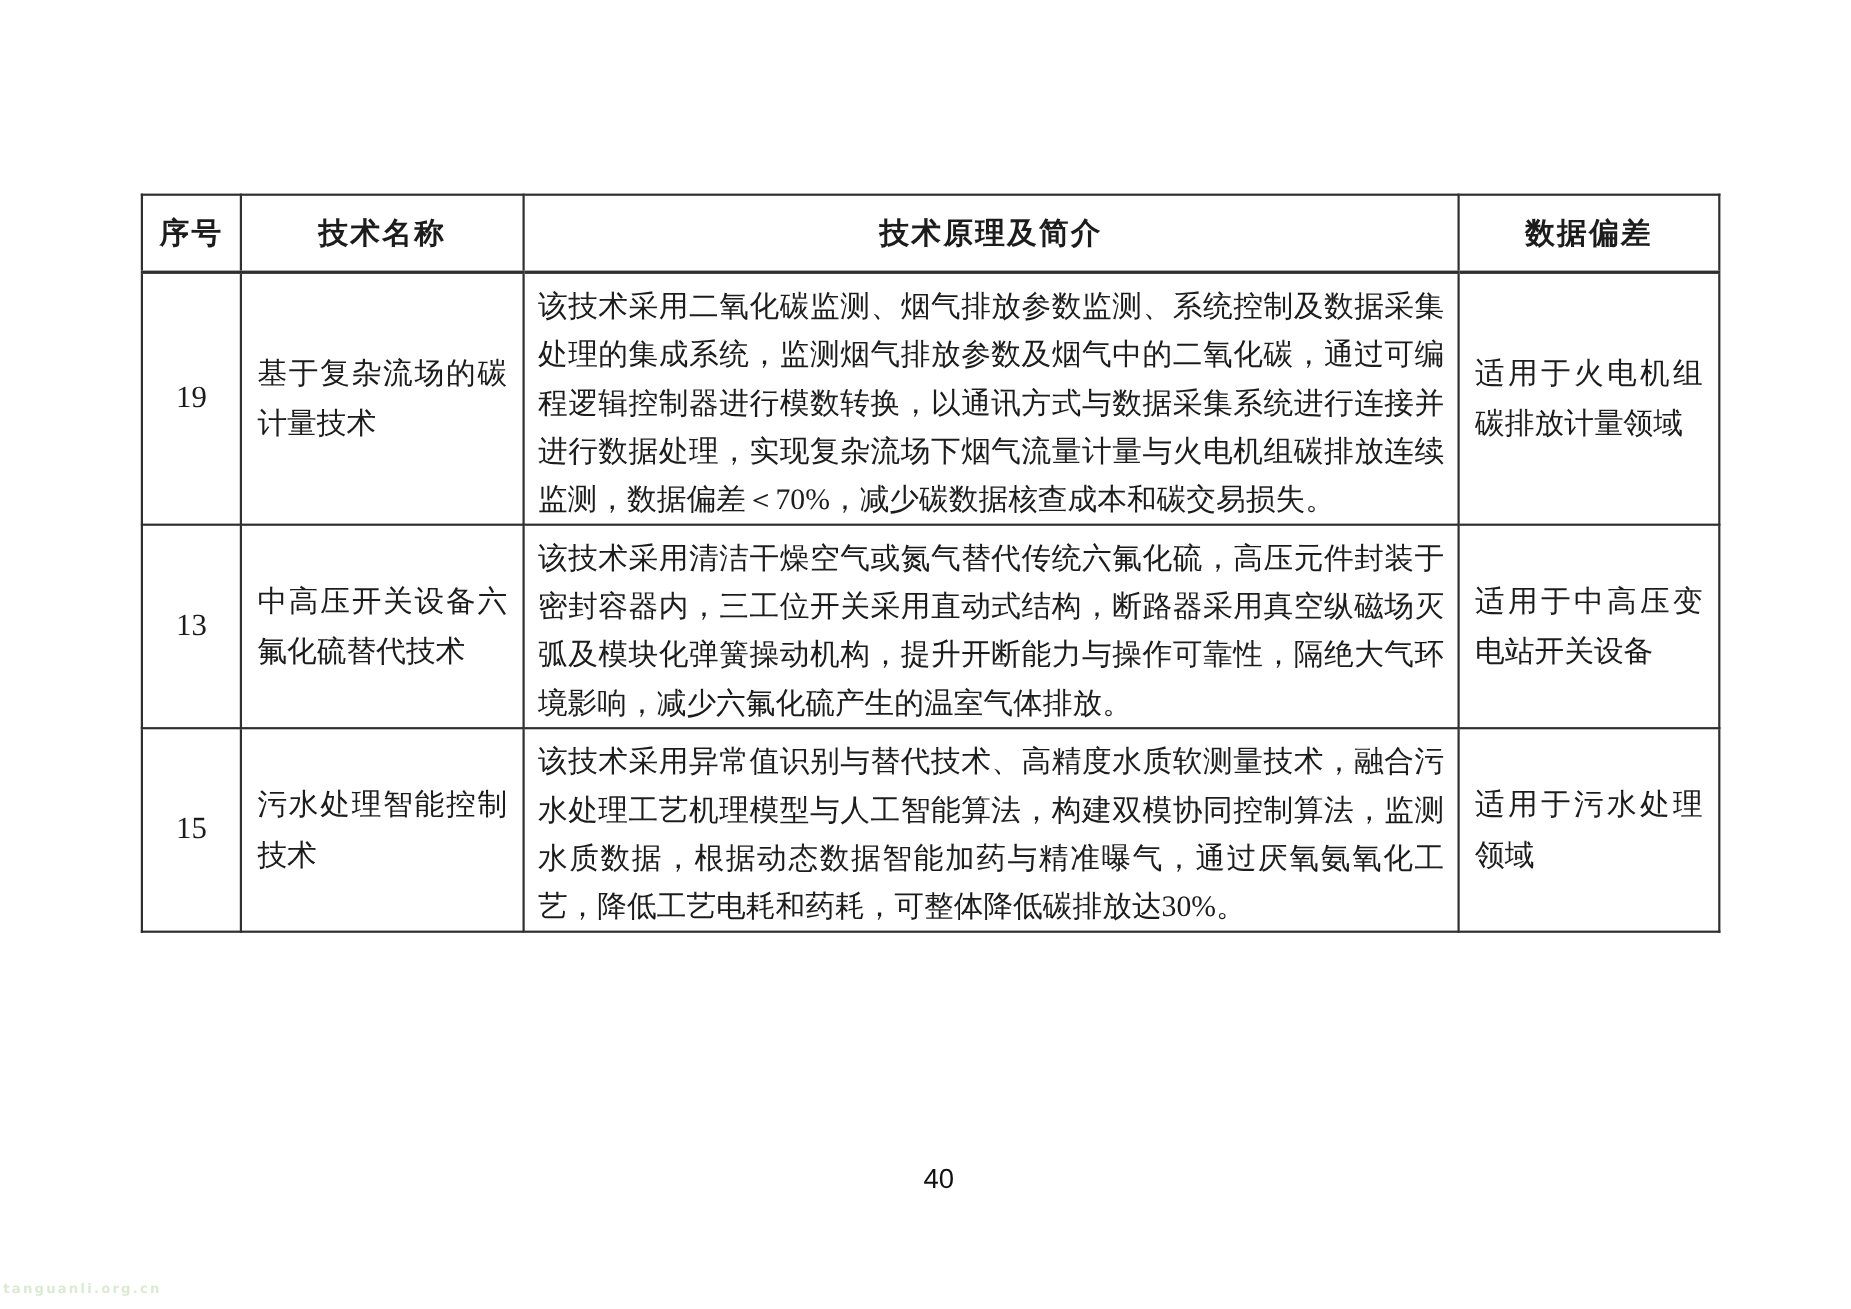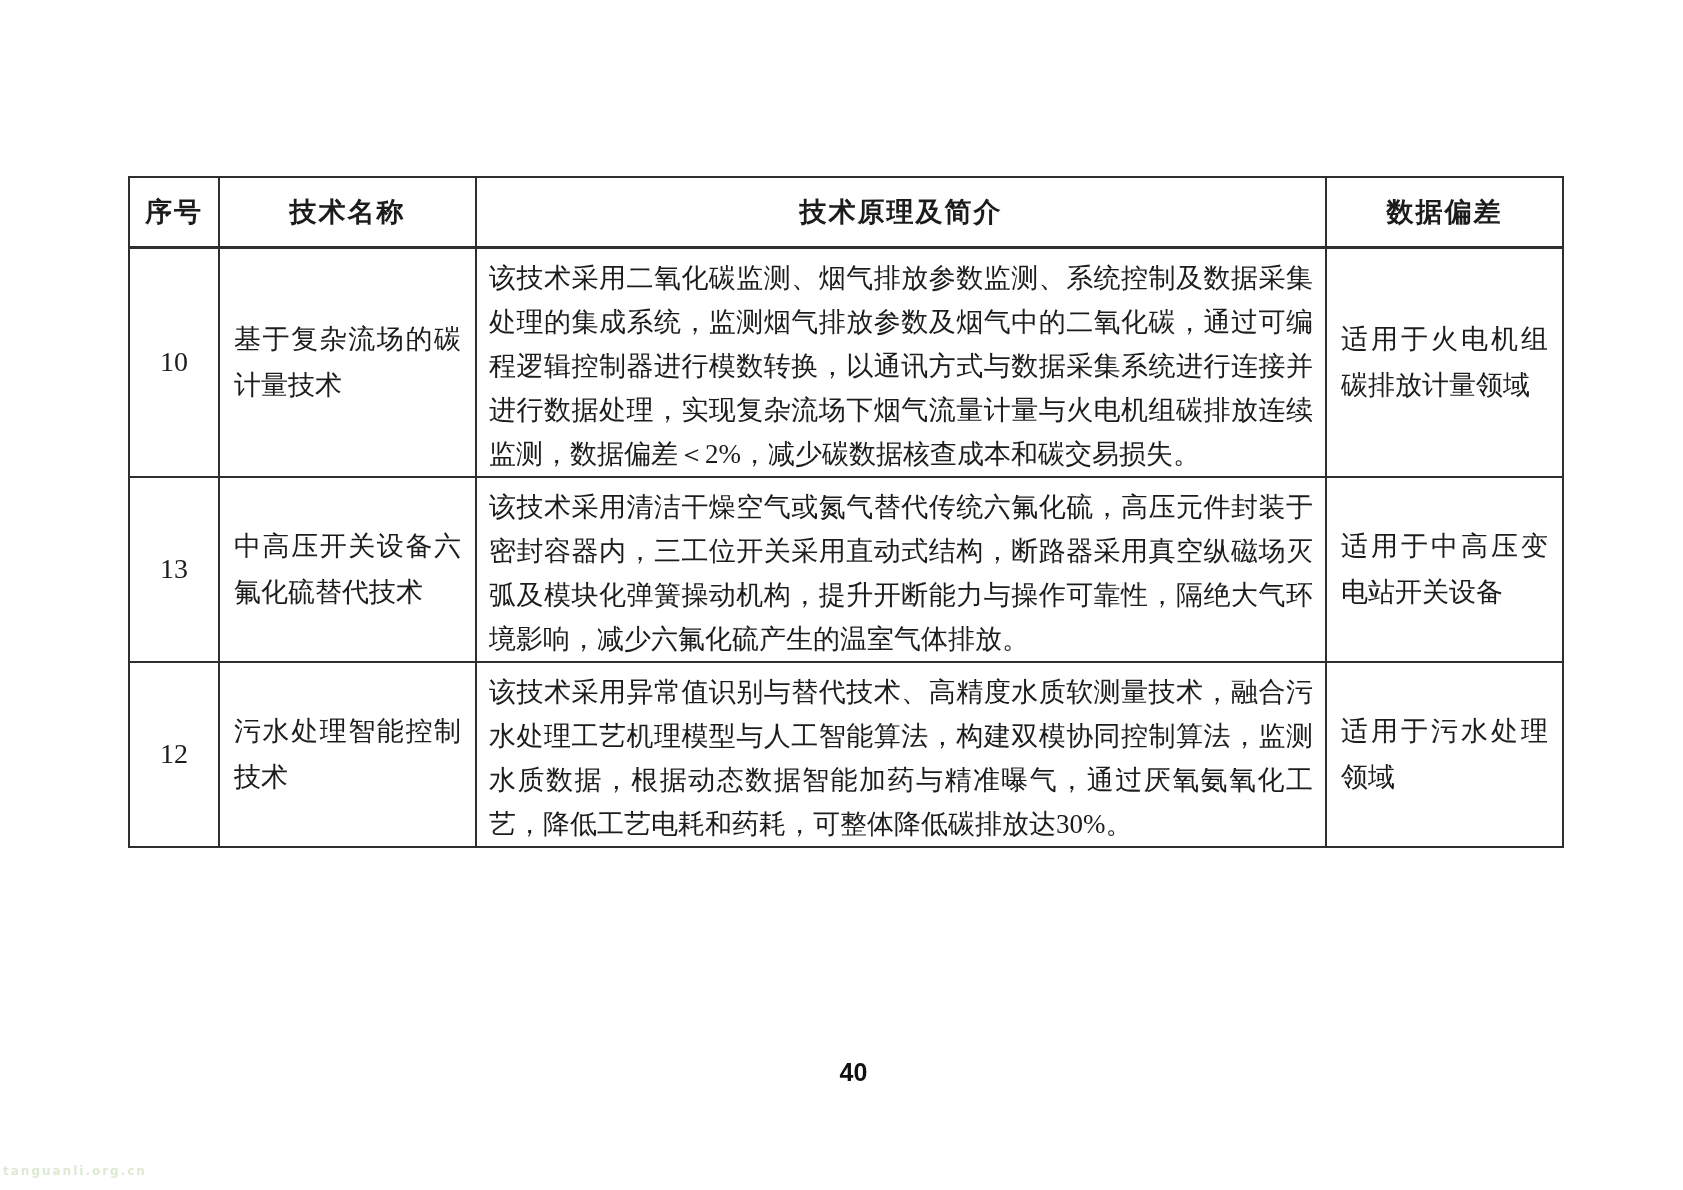--- a/index.html
+++ b/index.html
@@ -64,21 +64,21 @@
   }
   .page-number {
     position: absolute;
     left: 0; right: 0;
     top: 1058px;
     text-align: center;
     font-family: "Liberation Sans", "DejaVu Sans", sans-serif;
     font-size: 25px;
     color: #111111;
   }
-  .page-number span { margin-left: 24px; font-weight: bold; }
+  .page-number span { margin-left: 24px; }
   .watermark {
     position: absolute;
     left: 3px;
     top: 1164px;
     font-family: "DejaVu Sans", "Liberation Sans", sans-serif;
     font-weight: bold;
     font-size: 12px;
     letter-spacing: 2px;
     color: #dcead3;
   }
@@ -96,33 +96,33 @@
   <thead>
     <tr>
       <th>序号</th>
       <th>技术名称</th>
       <th>技术原理及简介</th>
       <th>数据偏差</th>
     </tr>
   </thead>
   <tbody>
     <tr class="row-10">
-      <td class="cell-no">10</td>
+      <td class="cell-no">19</td>
       <td class="cell-name">基于复杂流场的碳计量技术</td>
-      <td class="cell-desc">该技术采用二氧化碳监测、烟气排放参数监测、系统控制及数据采集处理的集成系统，监测烟气排放参数及烟气中的二氧化碳，通过可编程逻辑控制器进行模数转换，以通讯方式与数据采集系统进行连接并进行数据处理，实现复杂流场下烟气流量计量与火电机组碳排放连续监测，数据偏差＜2%，减少碳数据核查成本和碳交易损失。</td>
+      <td class="cell-desc">该技术采用二氧化碳监测、烟气排放参数监测、系统控制及数据采集处理的集成系统，监测烟气排放参数及烟气中的二氧化碳，通过可编程逻辑控制器进行模数转换，以通讯方式与数据采集系统进行连接并进行数据处理，实现复杂流场下烟气流量计量与火电机组碳排放连续监测，数据偏差＜70%，减少碳数据核查成本和碳交易损失。</td>
       <td class="cell-scope">适用于火电机组碳排放计量领域</td>
     </tr>
     <tr class="row-11">
       <td class="cell-no">13</td>
       <td class="cell-name">中高压开关设备六氟化硫替代技术</td>
       <td class="cell-desc">该技术采用清洁干燥空气或氮气替代传统六氟化硫，高压元件封装于密封容器内，三工位开关采用直动式结构，断路器采用真空纵磁场灭弧及模块化弹簧操动机构，提升开断能力与操作可靠性，隔绝大气环境影响，减少六氟化硫产生的温室气体排放。</td>
       <td class="cell-scope">适用于中高压变电站开关设备</td>
     </tr>
     <tr class="row-12">
-      <td class="cell-no">12</td>
+      <td class="cell-no">15</td>
       <td class="cell-name">污水处理智能控制技术</td>
       <td class="cell-desc">该技术采用异常值识别与替代技术、高精度水质软测量技术，融合污水处理工艺机理模型与人工智能算法，构建双模协同控制算法，监测水质数据，根据动态数据智能加药与精准曝气，通过厌氧氨氧化工艺，降低工艺电耗和药耗，可整体降低碳排放达30%。</td>
       <td class="cell-scope">适用于污水处理领域</td>
     </tr>
   </tbody>
 </table>
 
 <div class="page-number">
   <span>40</span>
 </div>

